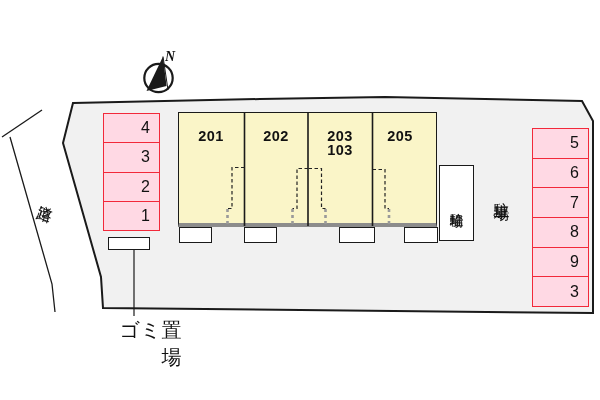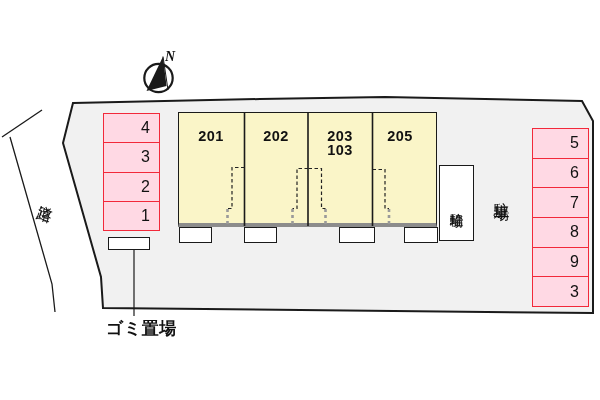--- a/index.html
+++ b/index.html
@@ -42,22 +42,22 @@
   .bike-label{font-size:13.5px;line-height:1;}
   .parking-area-label{
     left:494px;top:190px;z-index:3;font-size:15.5px;letter-spacing:2px;line-height:1;
   }
   
   .garbage-box{
     left:108px;top:237px;width:42px;height:13px;background:#fff;
     border:1.4px solid #1a1a1a;z-index:3;
   }
   .garbage-label{
-    left:106px;top:317px;width:76px;text-align:left;font-size:17px;
-    letter-spacing:.5px;z-index:3;font-weight:bold;
+    left:106px;top:317px;width:76px;text-align:right;font-size:20px;
+    letter-spacing:.5px;z-index:3;
   }
   
   .road-label{
     left:44px;top:195px;z-index:3;font-size:15.5px;line-height:1;letter-spacing:1px;
     transform:rotate(20deg);transform-origin:50% 50%;
   }
   
   .north-label{
     left:165px;top:49px;z-index:3;font-family:"Liberation Serif","DejaVu Serif",serif;
     font-style:italic;font-weight:bold;font-size:14px;

